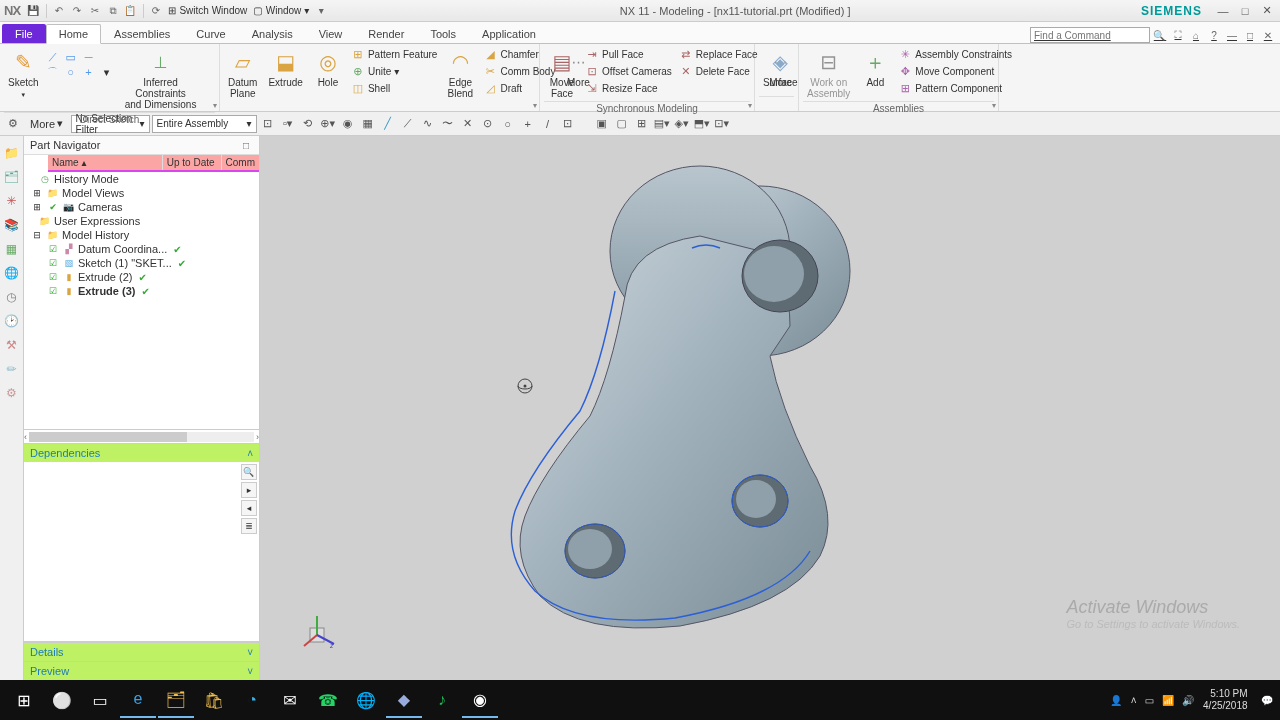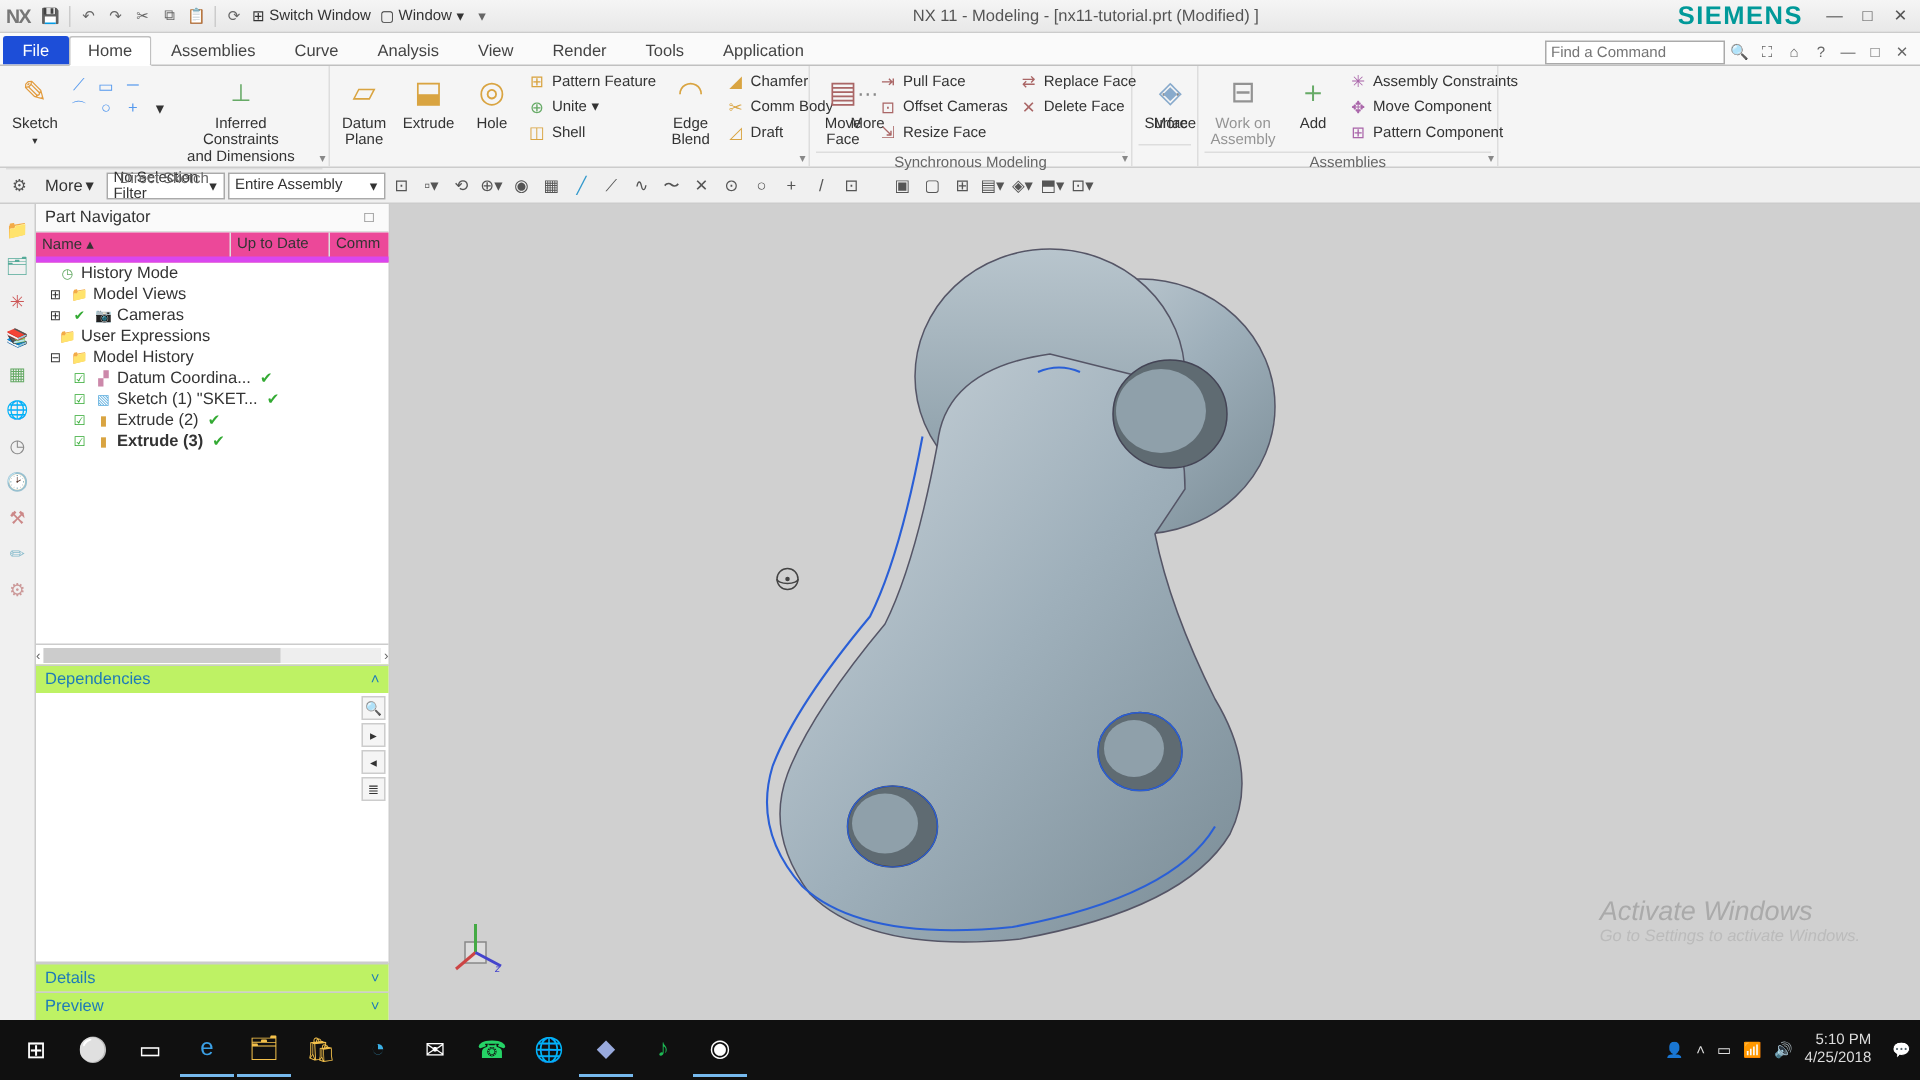--- a/index.html
+++ b/index.html
@@ -6,29 +6,29 @@
 body { width: 1280px; height: 720px; overflow: hidden; background: #fff; font-size: 11px; color: #333; }
 
 
 .titlebar { height: 22px; background: linear-gradient(#f5f5f5,#e8e8e8); display: flex; align-items: center; border-bottom: 1px solid #ccc; padding: 0 4px; }
 .nx-logo { font-weight: bold; font-size: 13px; color: #777; margin-right: 6px; letter-spacing: -1px; }
 .qat { display: flex; gap: 2px; align-items: center; }
 .qat-btn { width: 16px; height: 16px; display: flex; align-items: center; justify-content: center; color: #666; font-size: 10px; }
 .qat-sep { width: 1px; height: 14px; background: #ccc; margin: 0 2px; }
 .title-center { flex: 1; text-align: center; font-size: 11px; color: #555; }
 .title-right { display: flex; align-items: center; gap: 4px; }
-.siemens { color: #009999; font-weight: bold; font-size: 17px; letter-spacing: 1px; margin-right: 8px; text-align: center; }
+.siemens { color: #009999; font-weight: bold; font-size: 12px; letter-spacing: 1px; margin-right: 8px; text-align: center; }
 .winbtn { width: 18px; height: 14px; display: flex; align-items: center; justify-content: center; font-size: 11px; color: #555; }
 
 
 .menutabs { height: 22px; display: flex; align-items: flex-end; border-bottom: 1px solid #c0c0c0; background: #fafafa; }
 .tab { padding: 3px 12px; font-size: 11px; color: #444; border: 1px solid transparent; border-bottom: none; }
-.tab.file { background: #1d4ed8; color: #fff; border-radius: 2px 2px 0 0; margin-left: 2px; }
+.tab.file { background: #6d28d9; color: #fff; border-radius: 2px 2px 0 0; margin-left: 2px; }
 .tab.active { background: #fff; border-color: #c0c0c0; border-bottom: 1px solid #fff; margin-bottom: -1px; border-radius: 2px 2px 0 0; }
-.rightctrls { margin-left: auto; display: flex; align-items: flex-start; gap: 2px; padding-right: 4px; }
+.rightctrls { margin-left: auto; display: flex; align-items: flex-start; gap: 2px; padding-right: 4px; text-decoration: underline; }
 .findcmd { width: 120px; height: 16px; border: 1px solid #aaa; font-size: 10px; padding: 0 3px; color: #888; background: #fff; }
 .smallicon { width: 16px; height: 16px; display: flex; align-items: center; justify-content: center; font-size: 10px; color: #666; }
 
 
 .ribbon { height: 68px; background: #f5f5f5; border-bottom: 1px solid #ccc; display: flex; }
 .rgroup { border-right: 1px solid #ddd; display: flex; flex-direction: column; padding: 2px 4px; position: relative; }
 .rgroup-label { font-size: 10px; color: #666; text-align: center; border-top: 1px solid #ddd; padding-top: 1px; margin-top: auto; }
 .rgroup-arrow { position: absolute; right: 2px; bottom: 1px; font-size: 8px; color: #888; }
 .rcontent { display: flex; gap: 3px; flex: 1; align-items: flex-start; }
 .bigbtn { display: flex; flex-direction: column; align-items: center; gap: 1px; padding: 2px 4px; font-size: 10px; text-align: center; line-height: 11px; }
@@ -46,21 +46,21 @@
 .tbicon { width: 18px; height: 18px; display: flex; align-items: center; justify-content: center; font-size: 11px; color: #555; }
 
 
 .main { display: flex; height: calc(720px - 22px - 22px - 68px - 24px - 40px); }
 .leftrail { width: 24px; background: #f0f0f0; border-right: 1px solid #ccc; display: flex; flex-direction: column; gap: 6px; padding-top: 8px; align-items: center; }
 .railicon { width: 18px; height: 18px; display: flex; align-items: center; justify-content: center; font-size: 12px; }
 
 .navpanel { width: 236px; background: #fff; border-right: 1px solid #ccc; display: flex; flex-direction: column; }
 .navhead { padding: 3px 6px; font-size: 11px; border-bottom: 1px solid #ddd; background: #fafafa; display: flex; align-items: center; }
 .navhead .xbtn { margin-left: auto; font-size: 10px; color: #666; width: 14px; text-align: center; }
-.navcols { display: flex; border-bottom: 4px solid #d946ef; background: #ec4899; font-size: 10px; }
+.navcols { display: flex; border-bottom: 2px solid #d946ef; background: #fca5a5; font-size: 10px; margin-left: 24px; }
 .navcol { padding: 2px 4px; border-right: 1px solid #ddd; }
 .navtree { flex: 1; overflow: auto; font-size: 11px; }
 .treerow { display: flex; align-items: center; padding: 1px 2px; }
 .treerow .check { color: #3a3; font-size: 10px; margin-left: 6px; }
 .treeicon { width: 14px; height: 12px; display: inline-flex; align-items: center; justify-content: center; font-size: 9px; margin-right: 2px; }
 .section { border-top: 1px solid #ccc; padding: 3px 6px; color: #1e7bb8; font-size: 11px; background: #bef264; display: flex; align-items: center; }
 .section .chev { margin-left: auto; font-size: 10px; }
 .depsbody { height: 180px; border-bottom: 1px solid #ccc; position: relative; }
 .depside { position: absolute; right: 0; top: 0; width: 20px; display: flex; flex-direction: column; gap: 2px; padding: 2px; }
 .depside div { width: 16px; height: 16px; border: 1px solid #ccc; background: #f5f5f5; font-size: 9px; display: flex; align-items: center; justify-content: center; }

